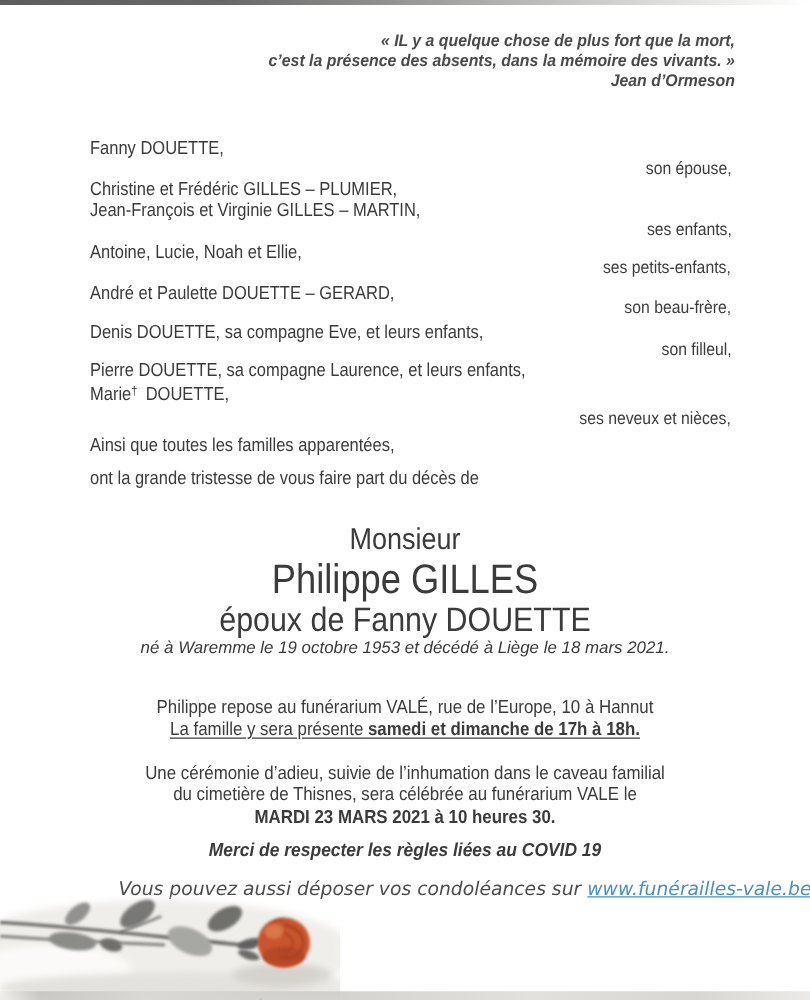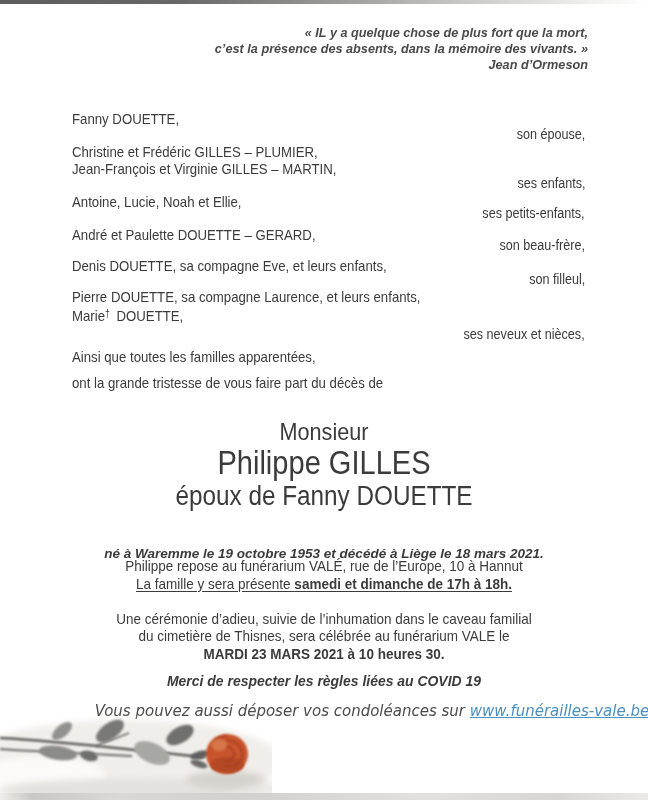--- a/index.html
+++ b/index.html
@@ -32,21 +32,21 @@
          font-size:13.5px;color:#4a4a4a;line-height:16px;transform:scaleX(.94);transform-origin:right top;}
 
   .fam{left:72px;font-size:15px;line-height:17px;}
   .rel{right:63px;text-align:right;font-size:14px;line-height:16px;transform:scaleX(.9);transform-origin:right center;}
 
   .dagger{font-size:10px;vertical-align:4px;}
 
   .t-mons{font-size:24px;transform:scaleX(.9);}
   .t-name{font-size:33px;transform:scaleX(.88);}
   .t-epoux{font-size:27px;transform:scaleX(.9);}
-  .t-ne{font-size:13.5px;font-weight:bold;font-style:italic;margin-top:36px;}
+  .t-ne{font-size:13.5px;font-weight:normal;font-style:italic;}
 
   .info{font-size:15px;transform:scaleX(.9);}
   .ul{text-decoration:underline;text-underline-offset:2px;}
   .b{font-weight:bold;}
   .covid{font-size:15px;font-weight:bold;font-style:italic;transform:scaleX(.93);}
 
   .script{font-family:"DejaVu Sans",sans-serif;font-style:italic;color:#4c4c4c;}
   .condol{font-size:15px;margin-left:48px;}
   .condol a{text-decoration:underline;}
   .footer{font-size:14.5px;color:#555;margin-top:28px;}

